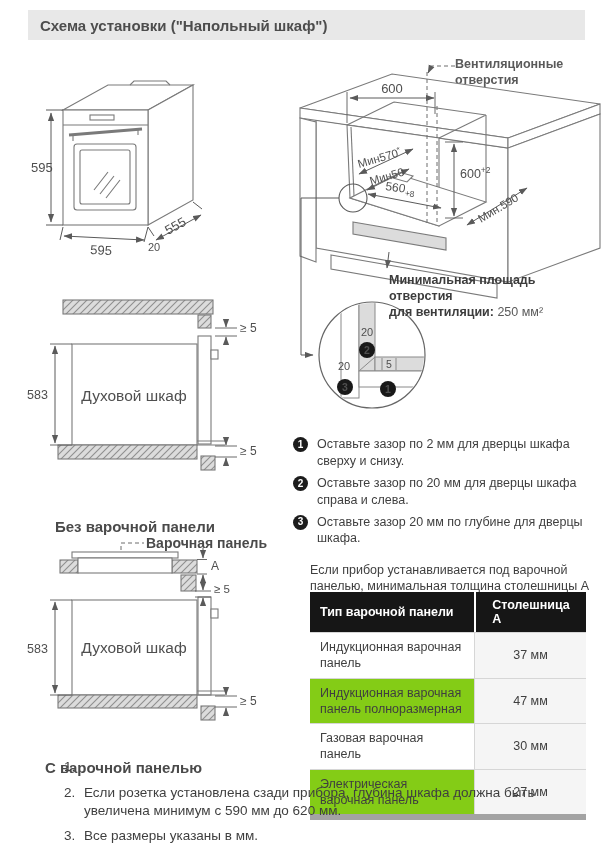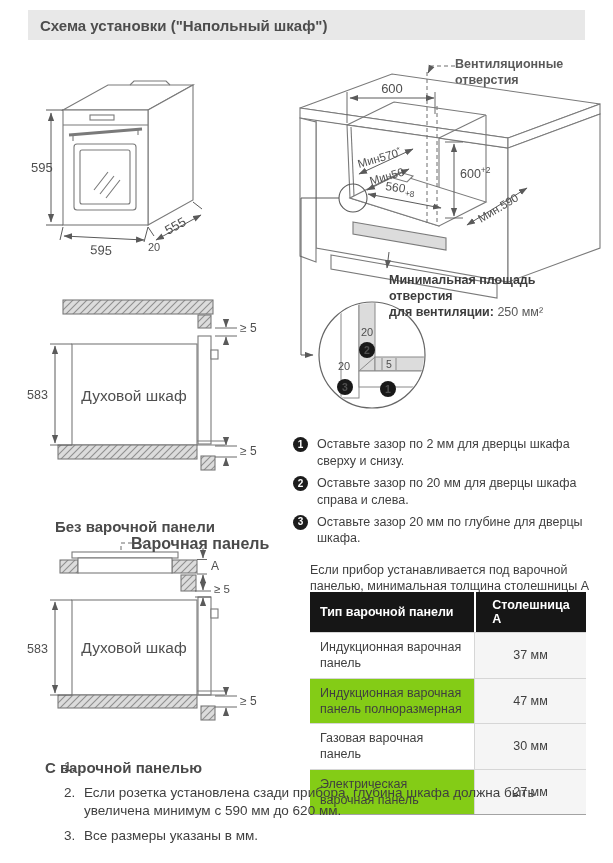--- a/index.html
+++ b/index.html
@@ -7,27 +7,27 @@
   .page{position:relative;width:613px;height:863px;background:#fff;overflow:hidden;}
   .abs{position:absolute;}
   .title-bar{left:28px;top:10px;width:557px;height:30px;background:#e8e8e8;
     display:flex;align-items:center;padding-left:12px;box-sizing:border-box;}
   .title-bar span{font-size:15px;font-weight:700;color:#4d4d4d;}
   .vent-label{left:455px;top:56px;width:130px;font-size:12.5px;font-weight:600;color:#5a5a5a;line-height:1.3;}
   .vent-area{left:365px;top:272px;width:225px;font-size:12.5px;line-height:1.28;color:#3c3c3c;}
   .vent-area .b{font-weight:700;padding-left:24px;}
   .vent-area .v{font-weight:400;color:#5a5a5a;}
   .caption{font-size:15px;font-weight:600;color:#4a4a4a;z-index:3;margin-top:47px;}
-  .hob-label{left:131px;top:535px;font-size:16px;font-weight:600;color:#4a4a4a;z-index:3;}
+  .hob-label{left:146px;top:535px;font-size:14px;font-weight:600;color:#4a4a4a;z-index:3;}
   .notes{left:293px;top:436px;width:300px;}
   .note{display:flex;margin-bottom:5px;font-size:12.5px;line-height:1.35;color:#3f3f3f;}
   .badge{flex:0 0 15px;width:15px;height:15px;border-radius:50%;background:#1c1c1c;color:#fff;
     font-size:10px;font-weight:700;display:flex;align-items:center;justify-content:center;margin-right:9px;margin-top:1px;}
   .intro{left:310px;top:546px;width:282px;font-size:12.5px;line-height:1.3;color:#3f3f3f;margin-top:16px;}
-  .ttable{left:310px;top:592px;width:276px;font-size:12.5px;border-bottom:1px solid #a3a3a3;}
+  .ttable{left:310px;top:592px;width:276px;font-size:12.5px;border-bottom:6px solid #a3a3a3;}
   .trow{display:flex;border-top:1px solid #d6d6d6;}
   .trow.thead{border-top:none;background:#161616;color:#fff;font-weight:700;}
   .cell-type{width:164px;box-sizing:border-box;padding:6px 10px;display:flex;align-items:center;line-height:1.3;}
   .cell-val{width:112px;box-sizing:border-box;padding:6px 24px;display:flex;align-items:center;justify-content:center;
     border-left:1px solid #d6d6d6;background:#f5f5f5;}
   .thead .cell-val{border-left:2px solid #fff;background:#161616;}
   .trow.alt{background:#84cc16;}
   .footnotes{left:62px;top:758px;width:528px;}
   .fn{display:flex;margin-bottom:8px;font-size:13.5px;line-height:1.32;color:#3f3f3f;}
   .fn .num{flex:0 0 20px;text-align:left;padding-left:2px;}

